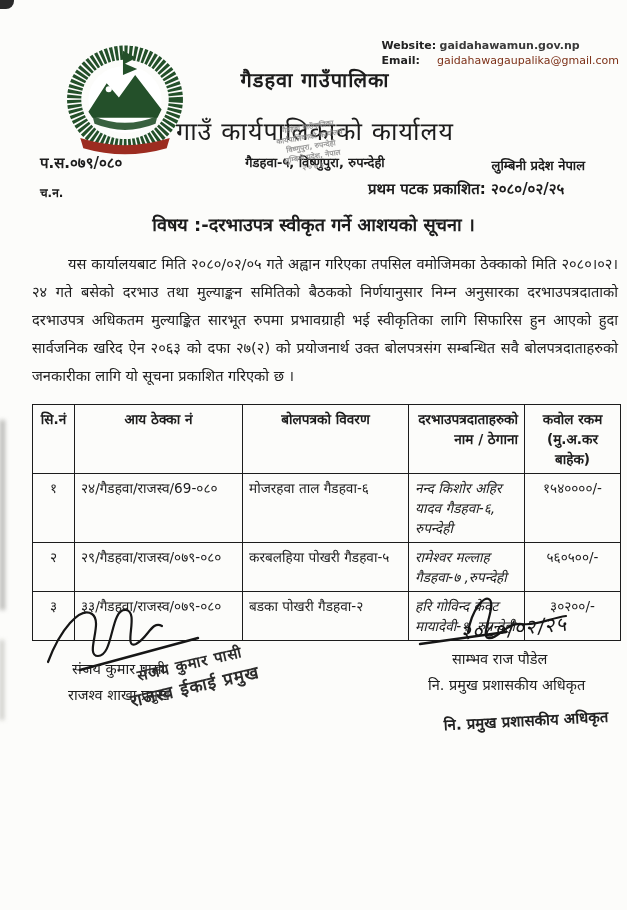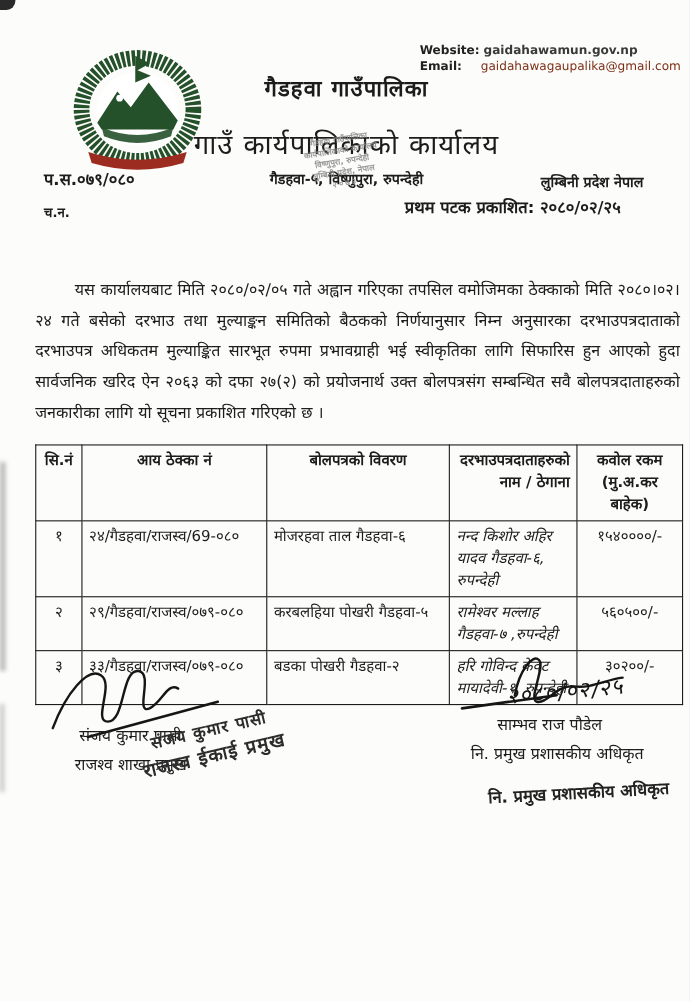--- a/index.html
+++ b/index.html
@@ -127,20 +127,21 @@
     <span class="wm-line">कार्यपालिकाको कार्यालय</span>
     <span class="wm-line">विष्णुपुरा, रुपन्देही</span>
     <span class="wm-line">लुम्बिनी प्रदेश, नेपाल</span>
     <span class="wm-line wm-year">२०७३</span>
   </div>
 
   <div class="refno">प.स.०७९/०८०</div>
   <div class="chno">च.न.</div>
   <div class="published">प्रथम पटक प्रकाशित: २०८०/०२/२५</div>
 
+  <div class="subject">विषय :-दरभाउपत्र स्वीकृत गर्ने आशयको सूचना ।</div>
 
   <div class="bodytext">यस कार्यालयबाट मिति २०८०/०२/०५ गते अह्वान गरिएका तपसिल वमोजिमका ठेक्काको मिति २०८०।०२।२४ गते बसेको दरभाउ तथा मुल्याङ्कन समितिको बैठकको निर्णयानुसार निम्न अनुसारका दरभाउपत्रदाताको दरभाउपत्र अधिकतम मुल्याङ्कित सारभूत रुपमा प्रभावग्राही भई स्वीकृतिका लागि सिफारिस हुन आएको हुदा सार्वजनिक खरिद ऐन २०६३ को दफा २७(२) को प्रयोजनार्थ उक्त बोलपत्रसंग सम्बन्धित सवै बोलपत्रदाताहरुको जनकारीका लागि यो सूचना प्रकाशित गरिएको छ ।</div>
 
   <table class="bid">
     <colgroup>
       <col style="width:42px">
         <col style="width:168px">
         <col style="width:166px">
         <col style="width:116px">
         <col style="width:96px">

